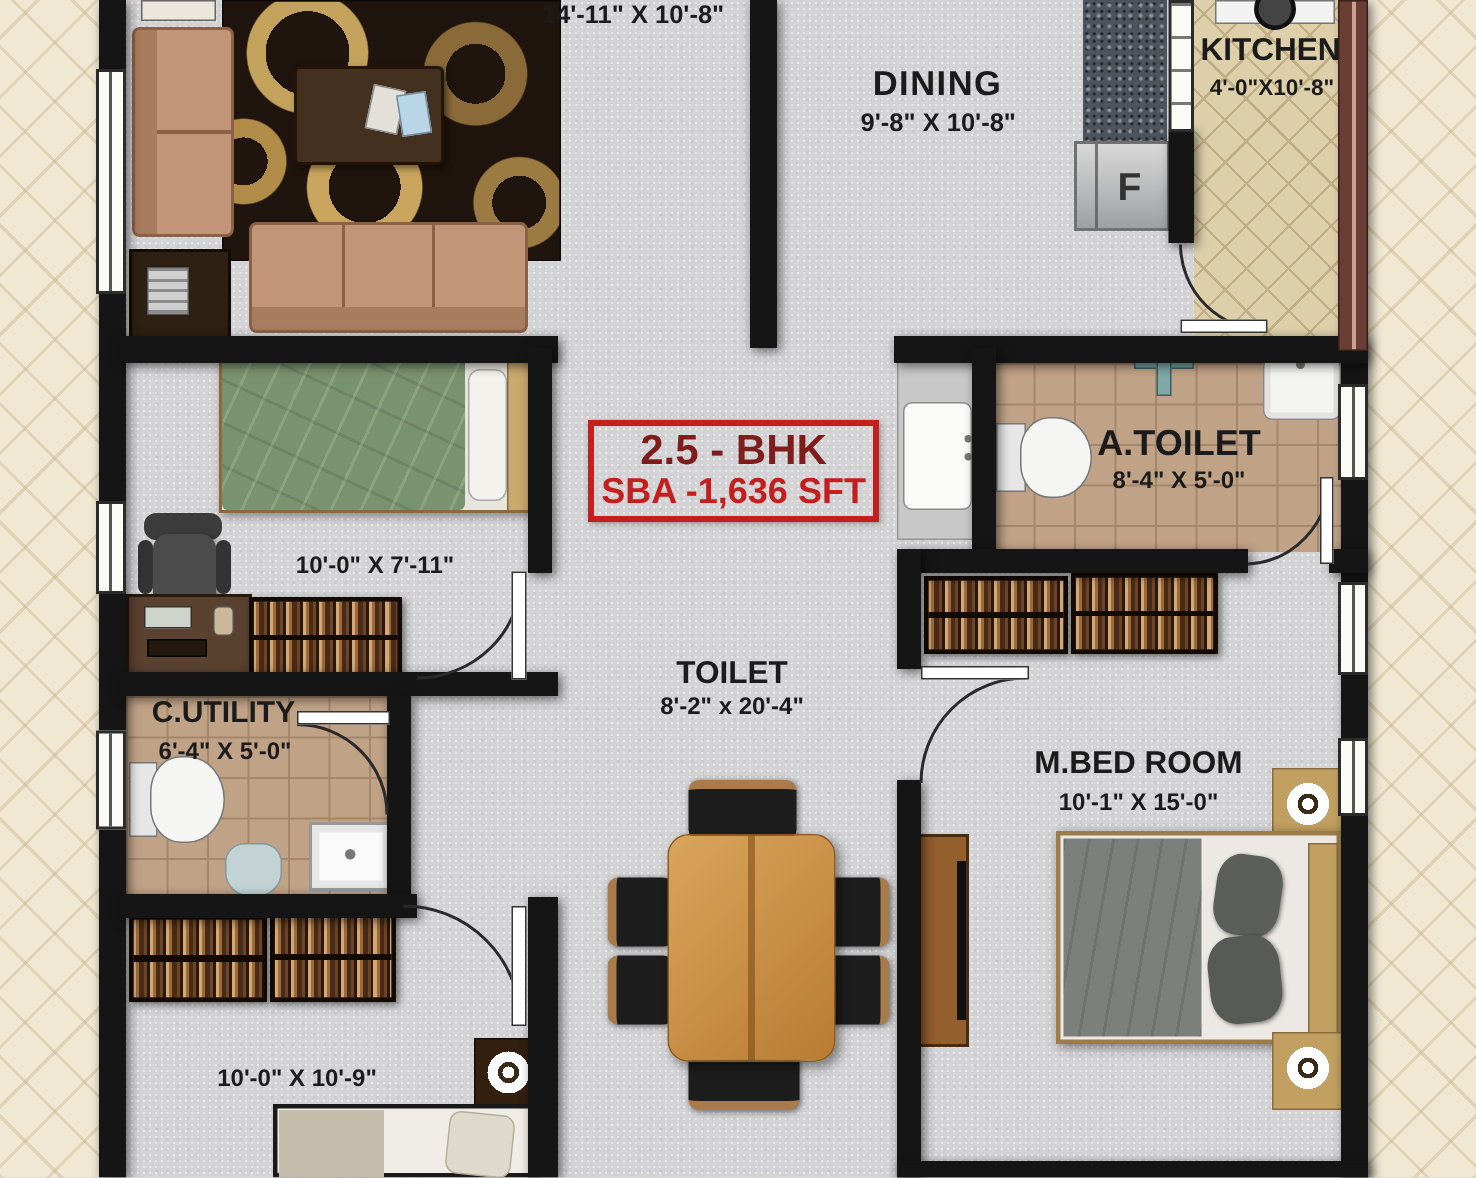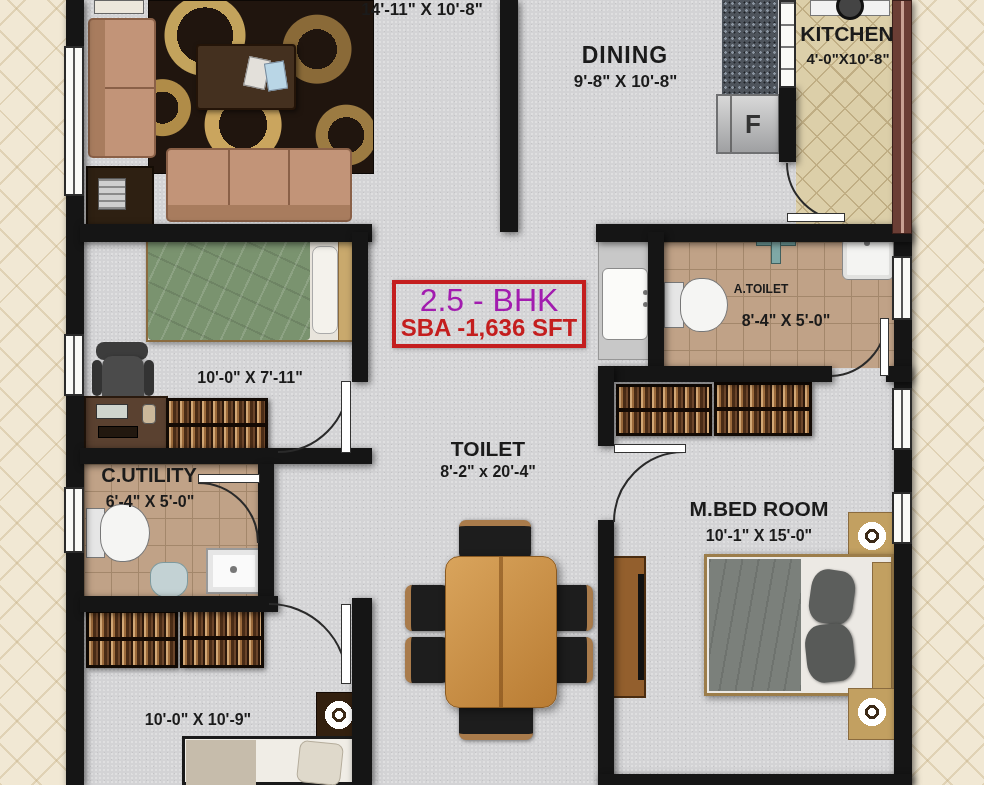--- a/index.html
+++ b/index.html
@@ -199,29 +199,29 @@
   <div class="abs leaf" style="left:341px;top:604px;width:10px;height:80px;"></div>
   <div class="abs leaf" style="left:614px;top:444px;width:72px;height:9px;"></div>
   <div class="abs leaf" style="left:880px;top:318px;width:9px;height:58px;"></div>
   <div class="abs leaf" style="left:787px;top:213px;width:58px;height:9px;"></div>
 
   <div class="lbl" style="left:348px;top:0;width:148px;font-size:17px;">14'-11" X 10'-8"</div>
   <div class="lbl" style="left:560px;top:42px;width:130px;font-size:23px;letter-spacing:1px;">DINING</div>
   <div class="lbl" style="left:553px;top:72px;width:145px;font-size:17px;">9'-8" X 10'-8"</div>
   <div class="lbl" style="left:798px;top:22px;width:98px;font-size:21px;">KITCHEN</div>
   <div class="lbl" style="left:796px;top:50px;width:104px;font-size:15px;">4'-0"X10'-8"</div>
-  <div class="lbl" style="left:703px;top:282px;width:116px;font-size:12px;">A.TOILET</div>
+  <div class="lbl" style="left:728px;top:282px;width:116px;font-size:24px;">A.TOILET</div>
   <div class="lbl" style="left:733px;top:312px;width:106px;font-size:16px;">8'-4" X 5'-0"</div>
   <div class="lbl" style="left:188px;top:369px;width:124px;font-size:16px;">10'-0" X 7'-11"</div>
   <div class="lbl" style="left:434px;top:437px;width:108px;font-size:21px;">TOILET</div>
   <div class="lbl" style="left:428px;top:463px;width:120px;font-size:16px;">8'-2" x 20'-4"</div>
   <div class="lbl" style="left:92px;top:464px;width:114px;font-size:20px;">C.UTILITY</div>
   <div class="lbl" style="left:96px;top:493px;width:108px;font-size:16px;">6'-4" X 5'-0"</div>
   <div class="lbl" style="left:686px;top:497px;width:146px;font-size:21px;">M.BED ROOM</div>
   <div class="lbl" style="left:697px;top:527px;width:124px;font-size:16px;">10'-1" X 15'-0"</div>
   <div class="lbl" style="left:130px;top:711px;width:136px;font-size:16px;">10'-0" X 10'-9"</div>
 
   <div class="abs" style="left:392px;top:280px;width:194px;height:68px;border:4px solid #c41e1e;box-sizing:border-box;display:flex;flex-direction:column;align-items:center;justify-content:center;box-shadow:1px 1px 4px rgba(0,0,0,.3);">
-    <div style="color:#a21caf;font-weight:normal;font-size:32px;line-height:28px;">2.5 - BHK</div>
+    <div style="color:#7f1d1d;font-weight:bold;font-size:28px;line-height:28px;">2.5 - BHK</div>
     <div style="color:#c41e1e;font-weight:bold;font-size:24px;line-height:28px;">SBA -1,636 SFT</div>
   </div>
 
 </div>
 
 </body></html>

